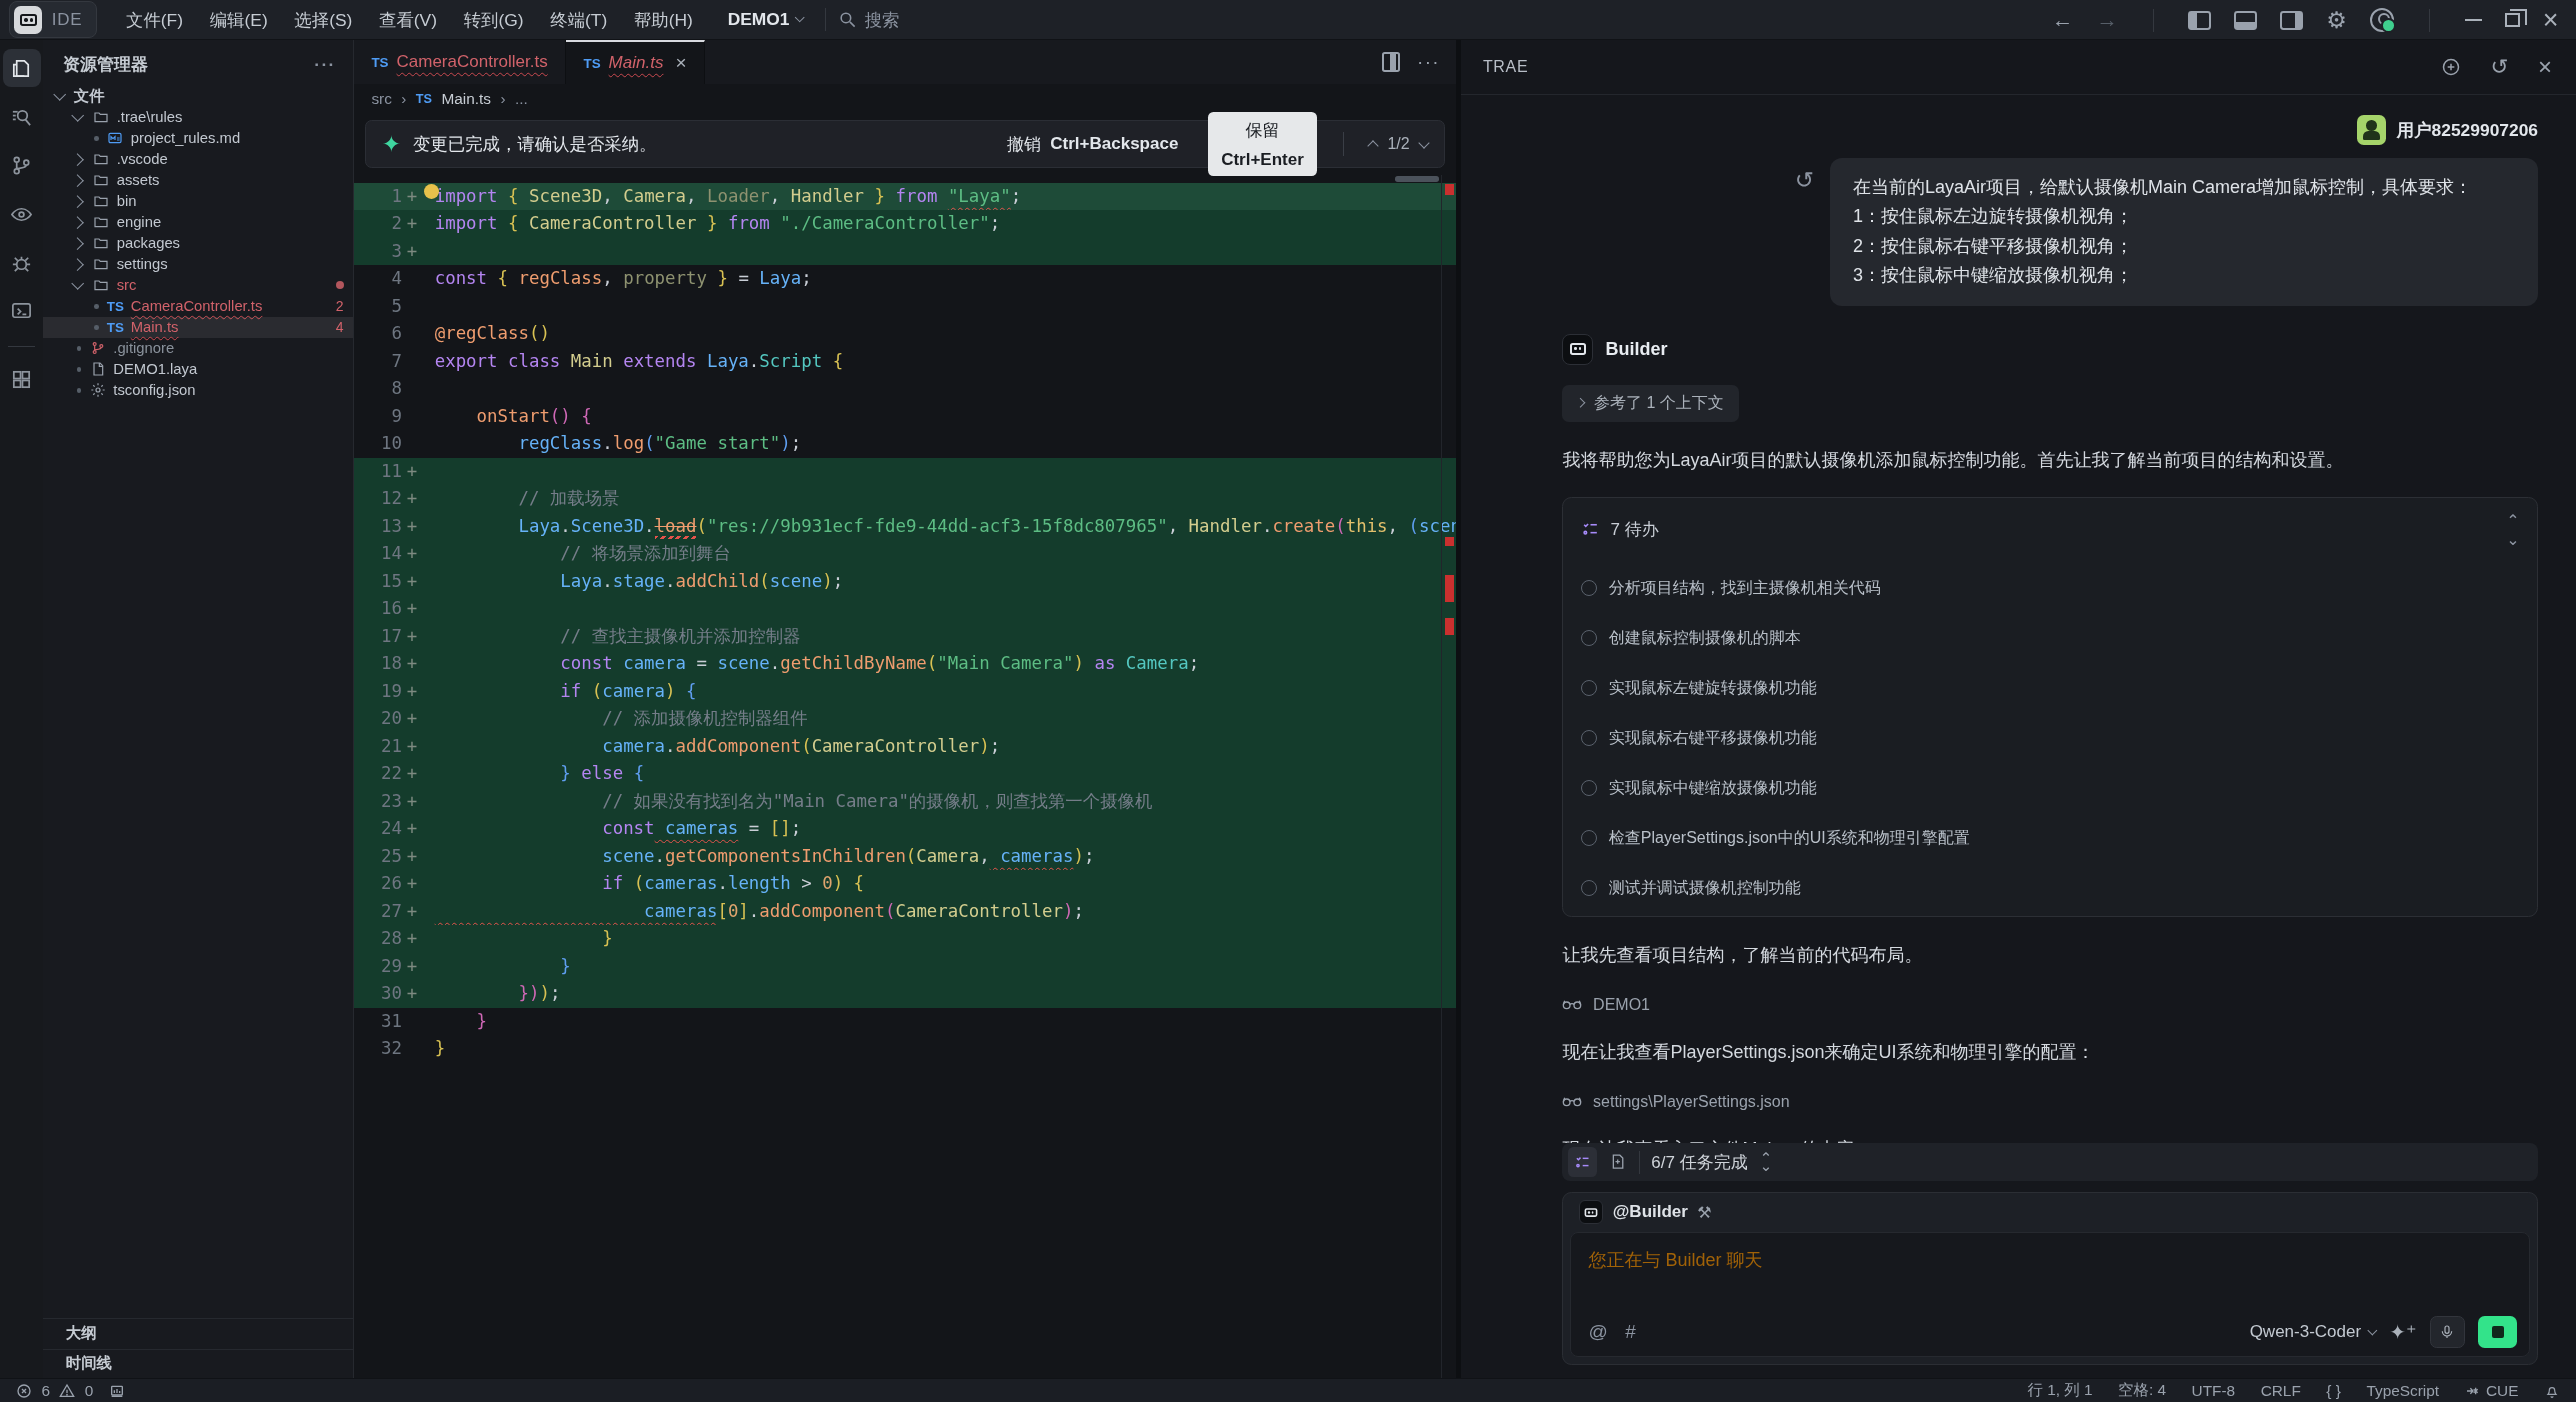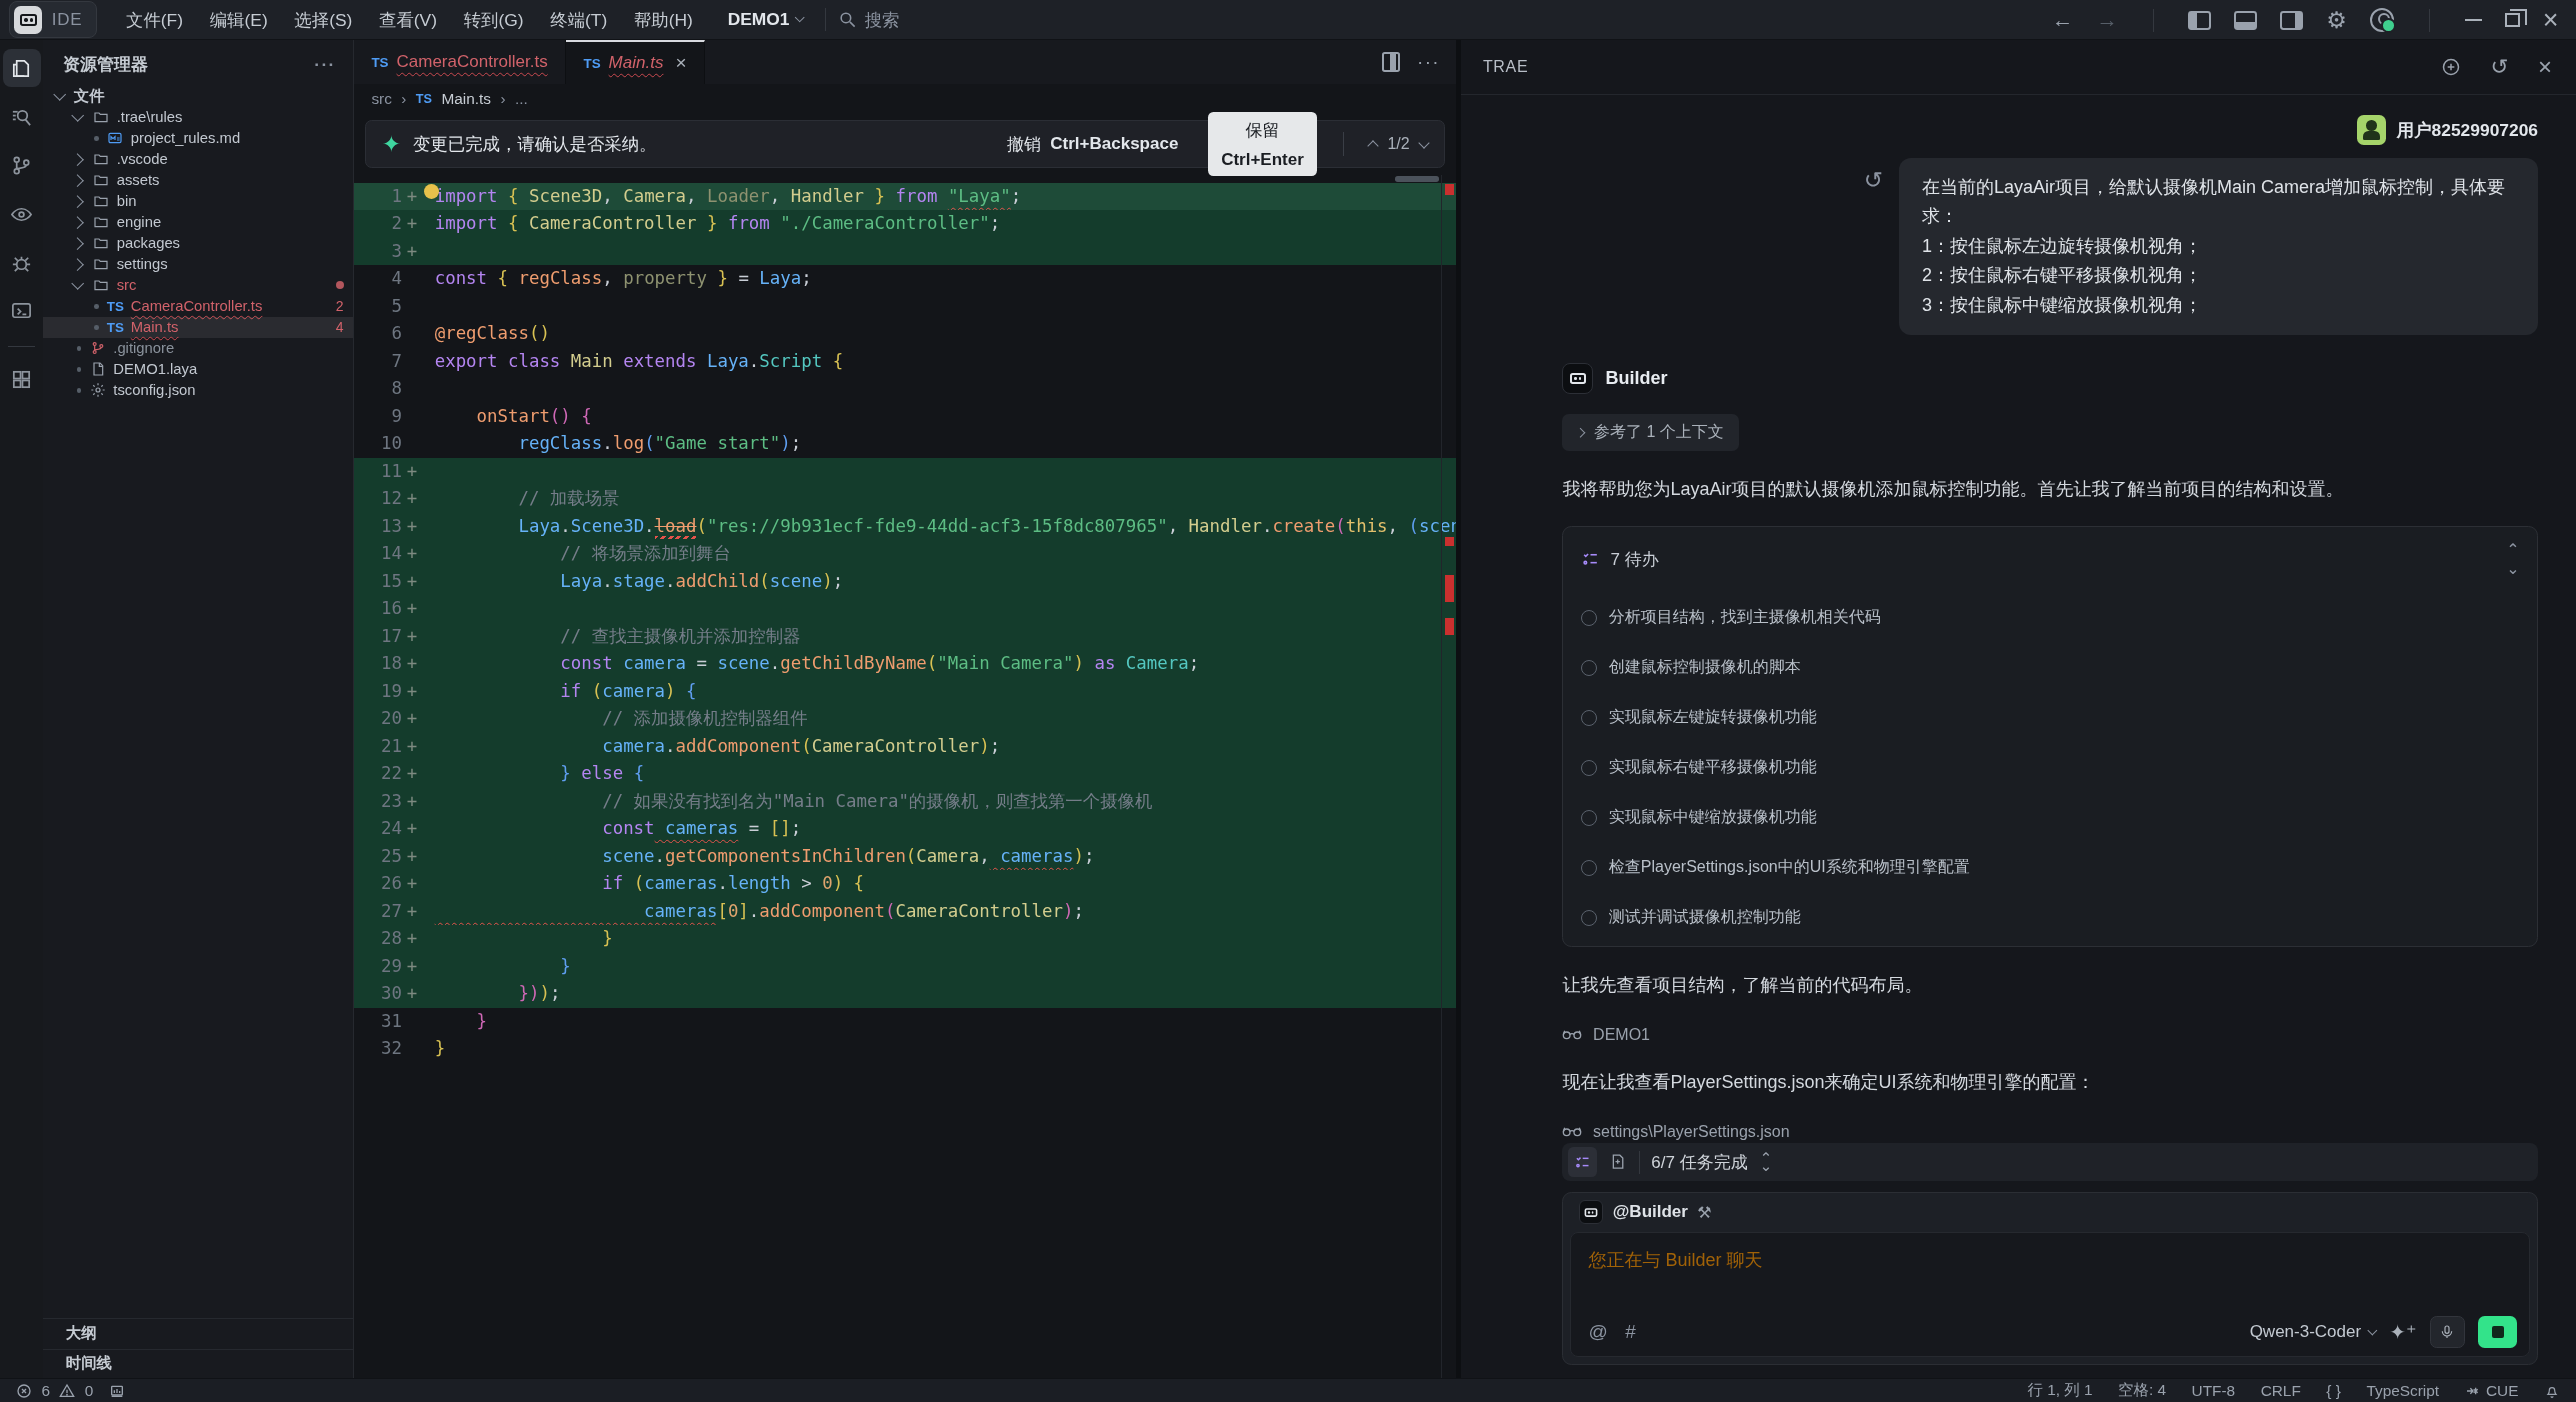--- a/index.html
+++ b/index.html
@@ -120,21 +120,21 @@
   .chat-hicons svg { width:20px; height:20px;}
   .chat-hicons .x { font-size:24px; line-height:1;}
   .chat-body { flex:1; padding:17.4px 38px 0 101px; overflow:hidden; display:flex; flex-direction:column;}
   .user-row { display:flex; justify-content:flex-end; align-items:center; gap:10.7px; margin-top:2.7px;}
   .uavatar { width:29.5px; height:29.5px; background:#a5d46a; border-radius:6.7px; position:relative;}
   .uavatar:before { content:""; position:absolute; left:9.4px; top:5.4px; width:10.7px; height:10.7px; background:#20331a; border-radius:50%;}
   .uavatar:after { content:""; position:absolute; left:6px; top:16px; width:17.4px; height:9.4px; background:#20331a; border-radius:5.4px 5.4px 1.3px 1.3px;}
   .uname { font-size:17.4px; font-weight:bold; color:#e3e7ec;}
   .bubble-row { display:flex; justify-content:flex-end; align-items:flex-start; gap:16px; margin-top:13.4px;}
   .retry { color:#8b93a0; font-size:23px; margin-top:9.4px;}
-  .bubble { width:639px; background:#25282e; border-radius:12px; padding:14.8px 23px; font-size:18px; line-height:29.5px; color:#dfe3e8;}
+  .bubble { width:708px; background:#25282e; border-radius:12px; padding:14.8px 23px; font-size:18px; line-height:29.5px; color:#dfe3e8;}
   .builder-row { display:flex; align-items:center; gap:12px; margin-top:28px;}
   .builder-ic { width:31px; height:31px; background:#0c0e11; border:0.7px solid #2c2f36; border-radius:8px; display:flex; align-items:center; justify-content:center;}
   .builder-glyph { width:16px; height:11.4px; border:2px solid #e3e7ec; border-radius:2.7px; position:relative;}
   .builder-glyph:before { content:""; position:absolute; left:2px; top:2px; width:2.7px; height:2.7px; background:#e3e7ec; border-radius:50%;}
   .builder-glyph:after { content:""; position:absolute; left:6.7px; top:2px; width:2.7px; height:2.7px; background:#e3e7ec; border-radius:50%;}
   .builder-name { font-size:18px; font-weight:bold; color:#e8ecf1;}
   .ctx-pill { margin-top:20px; align-self:flex-start; display:flex; align-items:center; gap:9.4px; background:#22252b; border-radius:6.7px; padding:8px 14.8px; font-size:16px; color:#aab1ba;}
   .ctx-pill .chev { width:7.4px; height:7.4px; border-right:1.7px solid #8b93a0; border-bottom:1.7px solid #8b93a0; transform:rotate(-45deg); display:inline-block;}
   .para { font-size:18px; color:#d4d9df; line-height:28px; margin-top:24px;}
   .todo-card { margin-top:23px; border:0.7px solid #2c2f35; background:#1a1d22; border-radius:9.4px; padding:13.4px 17.4px 17.4px 17.4px;}

